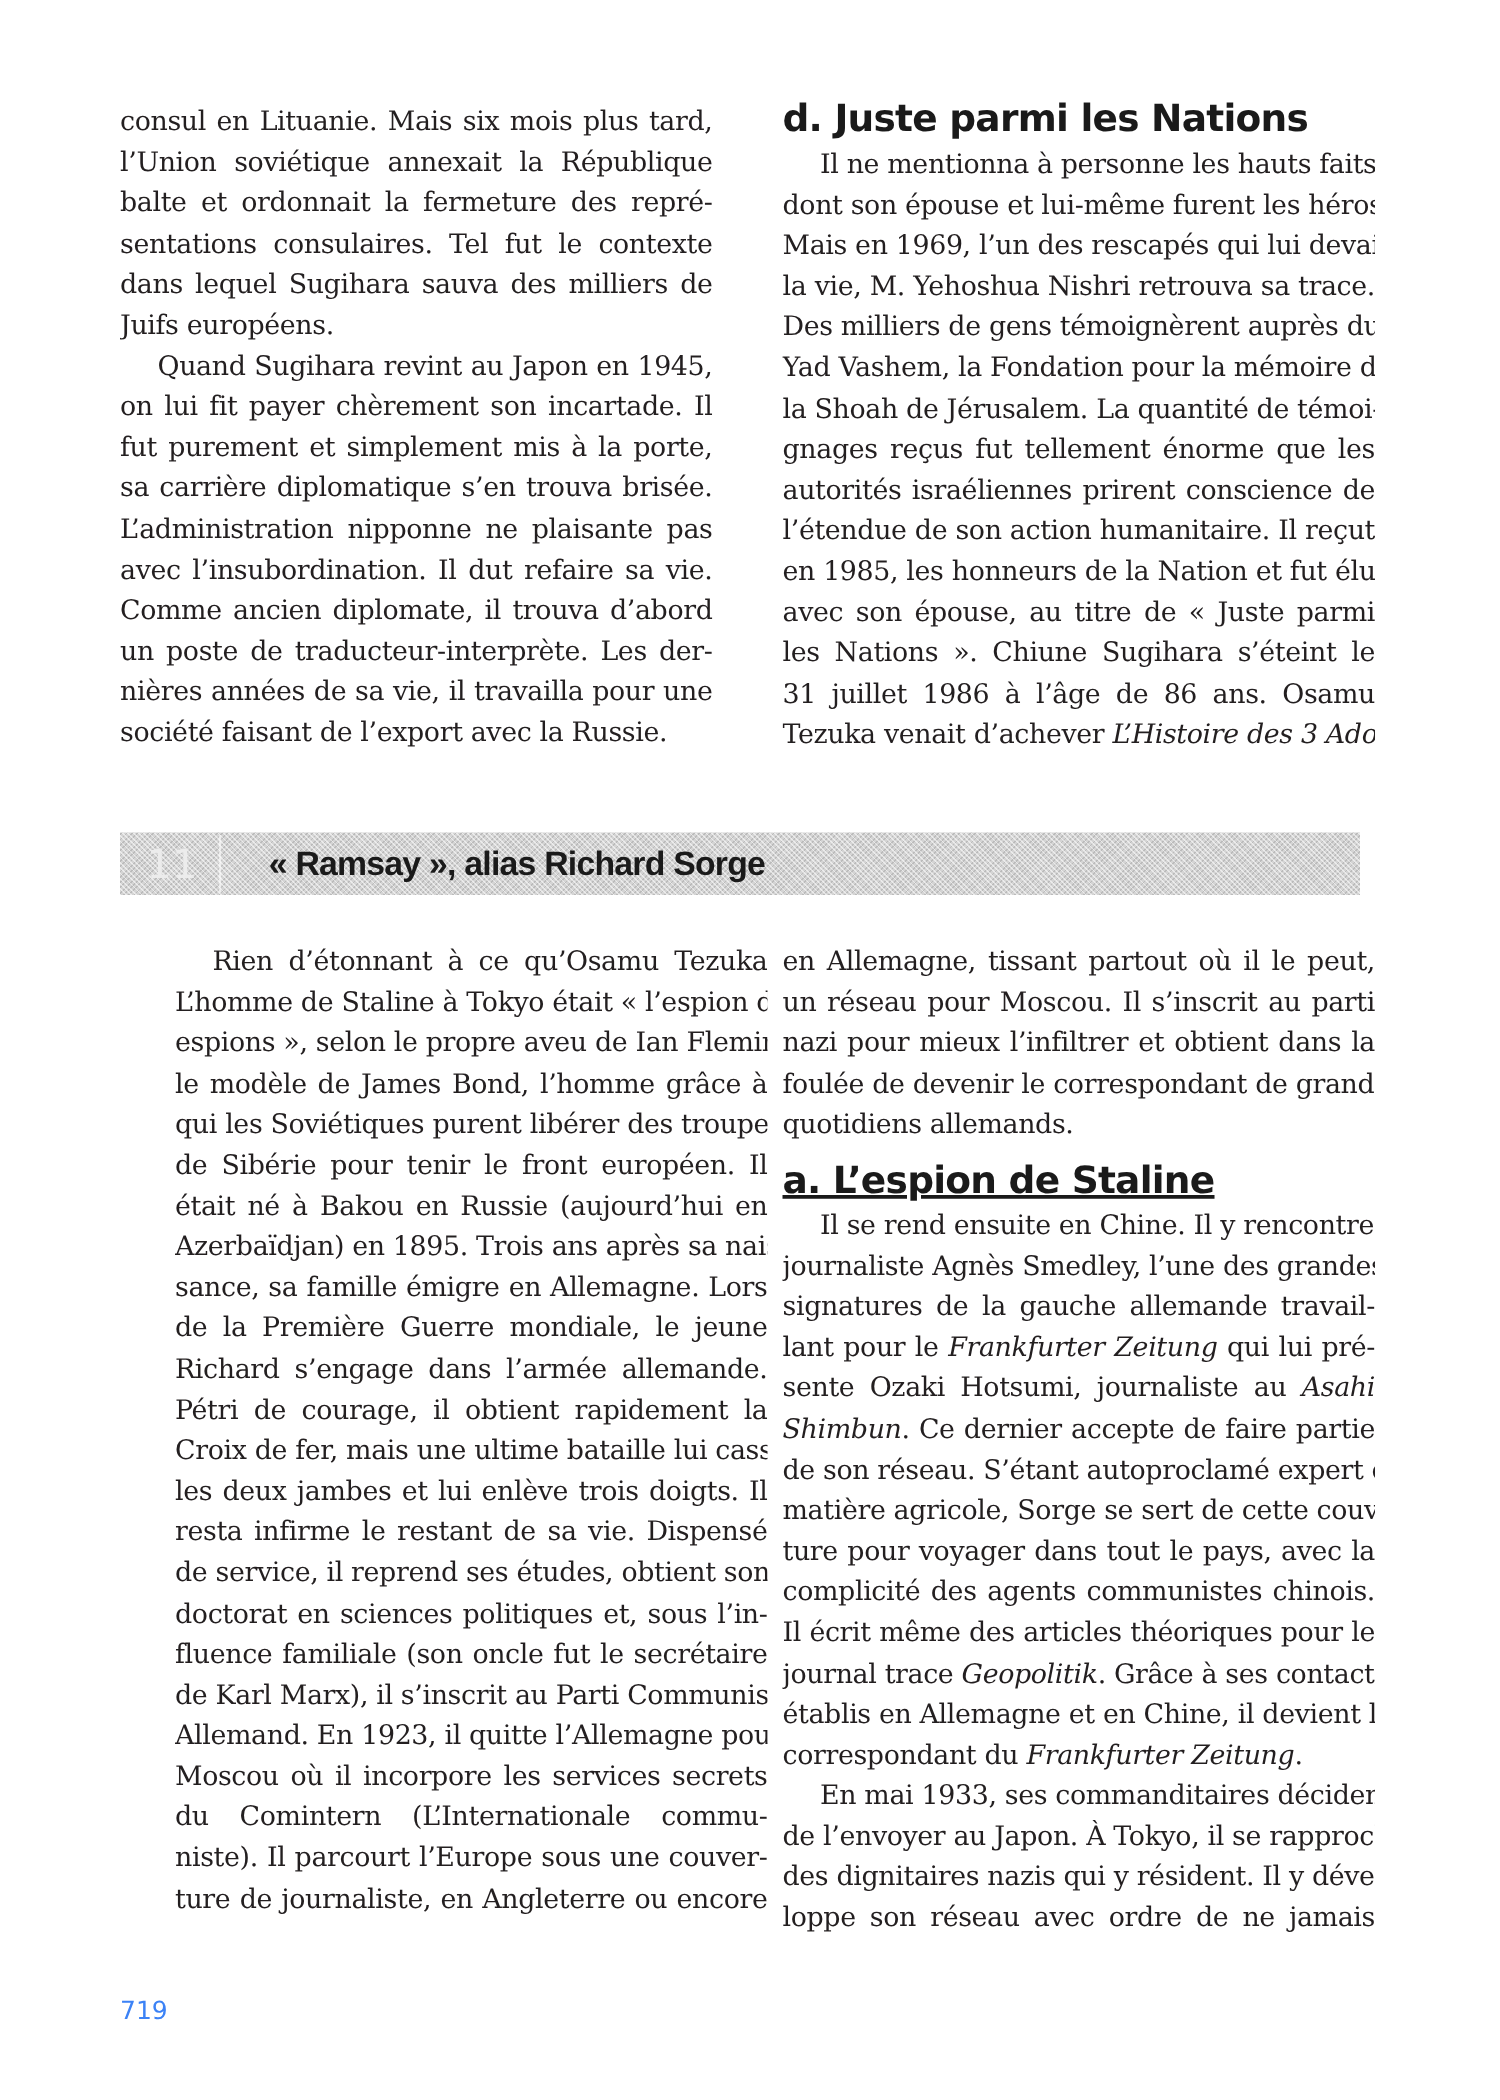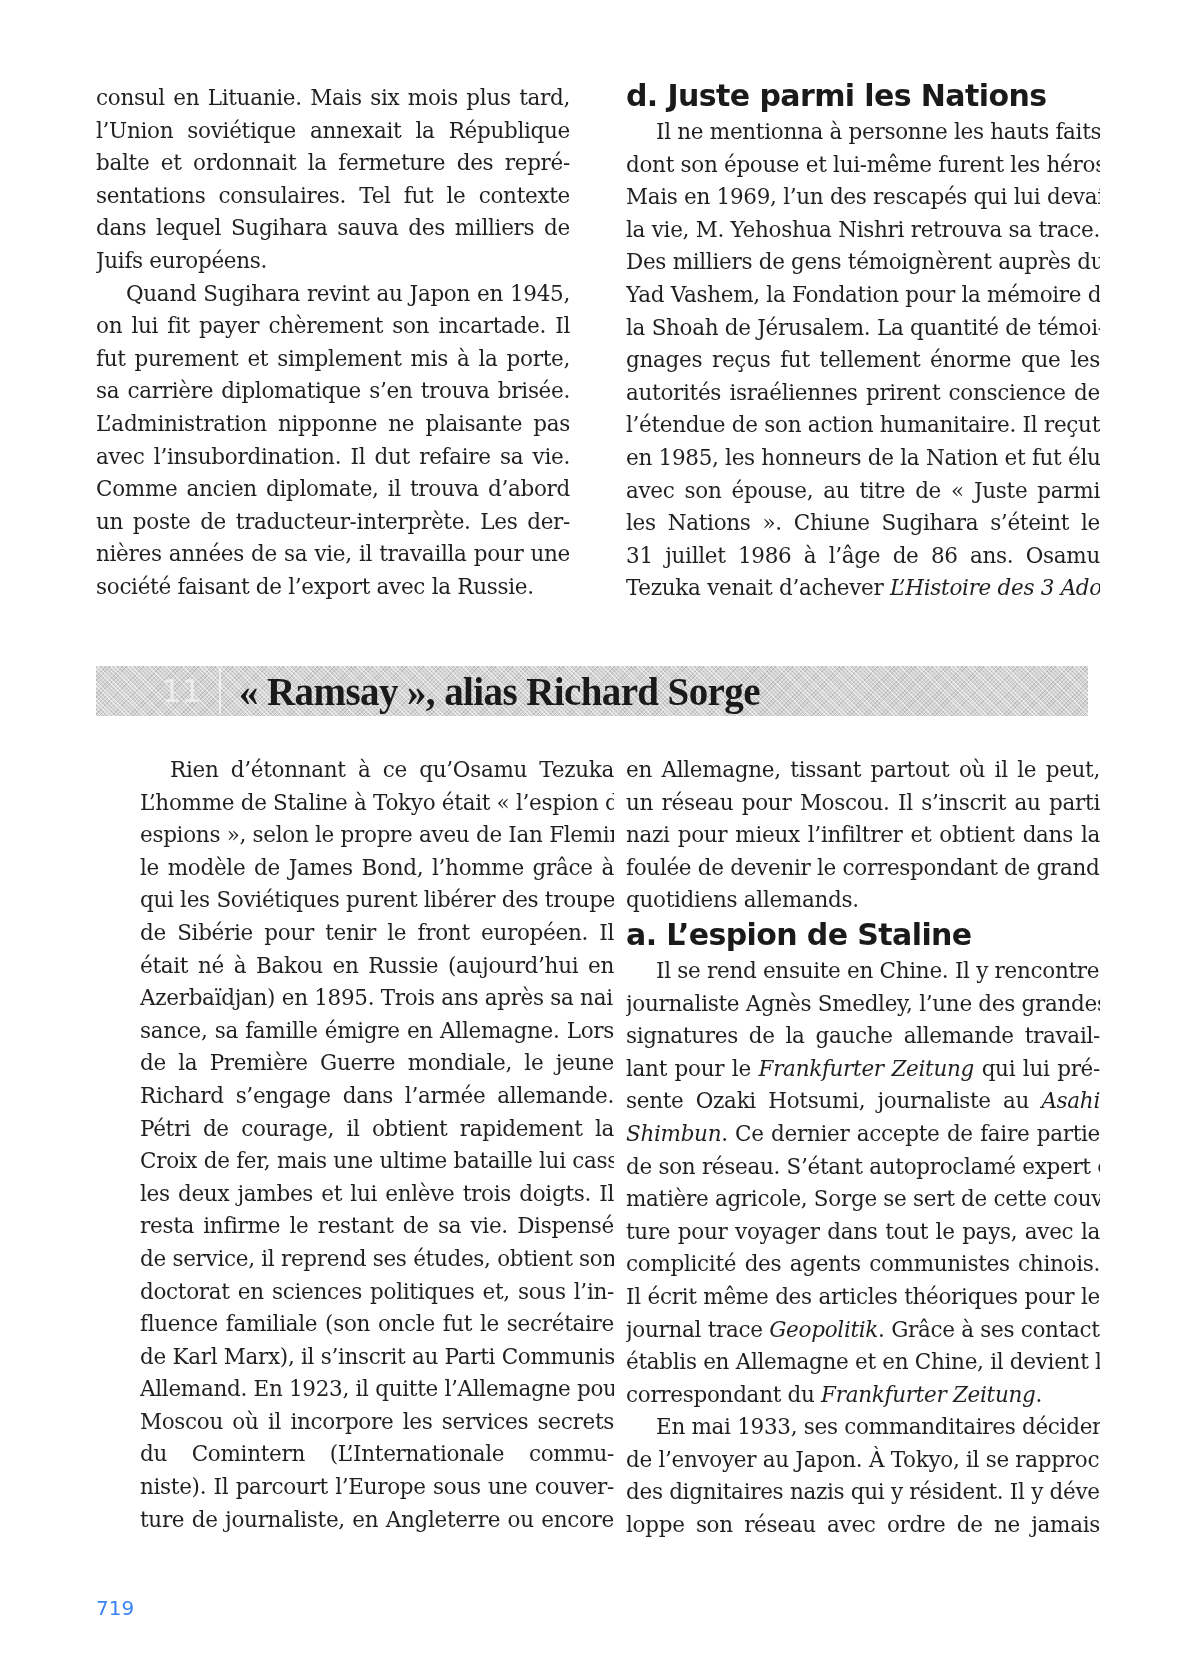--- a/index.html
+++ b/index.html
@@ -32,27 +32,28 @@
     left: 96px; top: 666px; width: 992px; height: 50px;
     background-color: #d4d4d4;
     background-image:
       repeating-linear-gradient(45deg, rgba(255,255,255,0.55) 0 1px, transparent 1px 3px),
       repeating-linear-gradient(-45deg, rgba(140,140,140,0.35) 0 1px, transparent 1px 3px);
     display: flex; align-items: center;
   }
   .banner-num {
     font-family: "DejaVu Sans", sans-serif;
     font-size: 32px; color: #ececec;
-    width: 75px; text-align: center; margin-left: 4px; padding-left: 44px;
+    width: 75px; text-align: center; margin-left: 4px;
   }
   .banner-sep { width: 2px; height: 46px; background: rgba(255,255,255,0.6); margin-right: 18px; }
   .banner-title {
-    font-family: Liberation Serif, serif;
-    font-weight: bold; font-size: 39px; color: #1a1a1a; letter-spacing: -0.6px;
+    font-family: Liberation Sans, sans-serif;
+    font-weight: bold; font-size: 27px; color: #1a1a1a; letter-spacing: -0.6px;
     white-space: nowrap;
+    margin-left: 20px;
   }
   .page-num {
     position: absolute; left: 96px; top: 1596px;
     font-family: "DejaVu Sans", sans-serif; font-size: 20px; color: #3b82f6;
   }
 </style>
 </head>
 <body>
 
 <div class="col" style="left:96px; top:82px; width:474px;">
@@ -127,21 +128,21 @@
   <span class="line">niste). Il parcourt l’Europe sous une couver-</span>
   <span class="line">ture de journaliste, en Angleterre ou encore</span>
 </div>
 
 <div class="col" style="left:626px; top:754px; width:474px;">
   <span class="line">en Allemagne, tissant partout où il le peut,</span>
   <span class="line">un réseau pour Moscou.  Il s’inscrit au parti</span>
   <span class="line">nazi pour mieux l’infiltrer et obtient dans la</span>
   <span class="line">foulée de devenir le correspondant de grands</span>
   <span class="line last">quotidiens allemands.</span>
-  <div class="subhead" style="margin-top:0;">a. L’espion de Staline</div>
+  <div class="subhead" style="margin-top:10px;text-decoration:underline;">a. L’espion de Staline</div>
   <span class="line indent">Il se rend ensuite en Chine. Il y rencontre la</span>
   <span class="line">journaliste Agnès Smedley, l’une des grandes</span>
   <span class="line">signatures de la gauche allemande travail-</span>
   <span class="line">
     <span>lant pour le </span><span class="it">Frankfurter Zeitung</span><span> qui lui pré-</span>
   </span>
   <span class="line">
     <span>sente Ozaki Hotsumi, journaliste au </span><span class="it">Asahi</span>
   </span>
   <span class="line">

